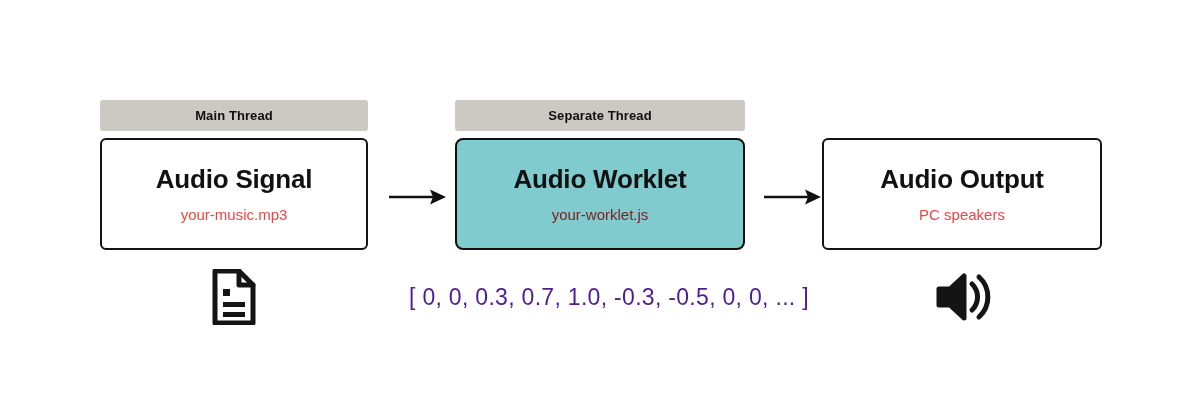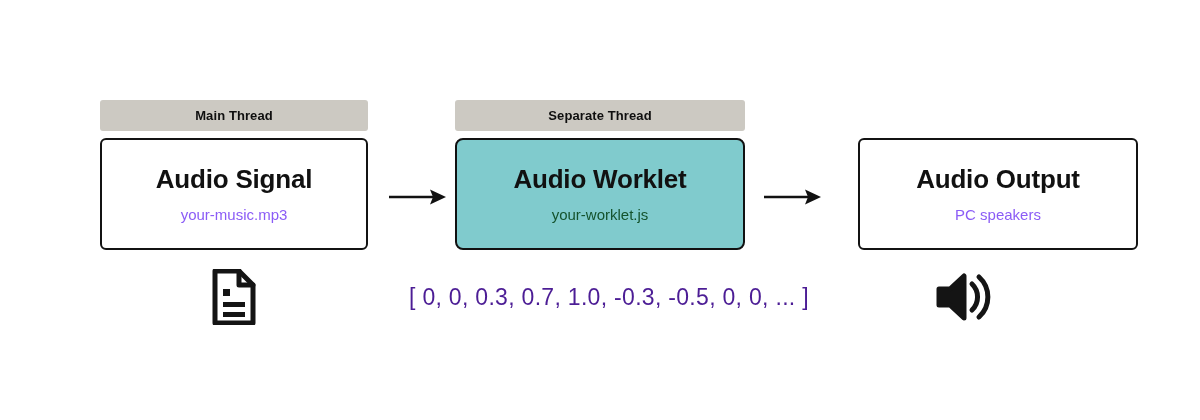--- a/index.html
+++ b/index.html
@@ -72,25 +72,25 @@
   .card-title {
     font-size: 26px;
     font-weight: bold;
     color: #111111;
     line-height: 1;
     letter-spacing: -0.2px;
   }
   .card-sub {
     margin-top: 15px;
     font-size: 15px;
-    color: #8b5cf6;
+    color: #ef4444;
     line-height: 1;
   }
   .card.teal .card-sub {
-    color: #14532d;
+    color: #7f1d1d;
   }
 
   
   .arrow {
     position: absolute;
     width: 60px;
     height: 22px;
   }
   .arrow svg {
     display: block;
@@ -145,21 +145,21 @@
     </div>
   </div>
 
   <div class="arrow" style="left:763px; top:186px;">
     <svg width="60" height="22" viewBox="0 0 60 22" aria-hidden="true">
       <line x1="1" y1="11" x2="46" y2="11" stroke="#111111" stroke-width="2.6" stroke-linecap="butt"></line>
       <path d="M58 11 L42 3.6 L45 11 L42 18.4 Z" fill="#111111"></path>
     </svg>
   </div>
 
-  <div class="node" style="left:822px; top:100px; width:280px; height:150px;margin-left:36px;">
+  <div class="node" style="left:822px; top:100px; width:280px; height:150px;">
     <div class="card" style="width:280px;">
       <span class="card-title">Audio Output</span>
       <span class="card-sub">PC speakers</span>
     </div>
   </div>
 
   <div class="glyph" style="left:206px; top:268px; width:56px; height:58px;">
     <svg width="46" height="56" viewBox="0 0 46 56" aria-hidden="true">
       <path d="M4 2 H28 L42 16 V54 H4 Z" fill="#ffffff" stroke="#141414" stroke-width="5" stroke-linejoin="round" stroke-linecap="round"></path>
       <path d="M28 2 V16 H42" fill="none" stroke="#141414" stroke-width="5" stroke-linejoin="round" stroke-linecap="round"></path>

